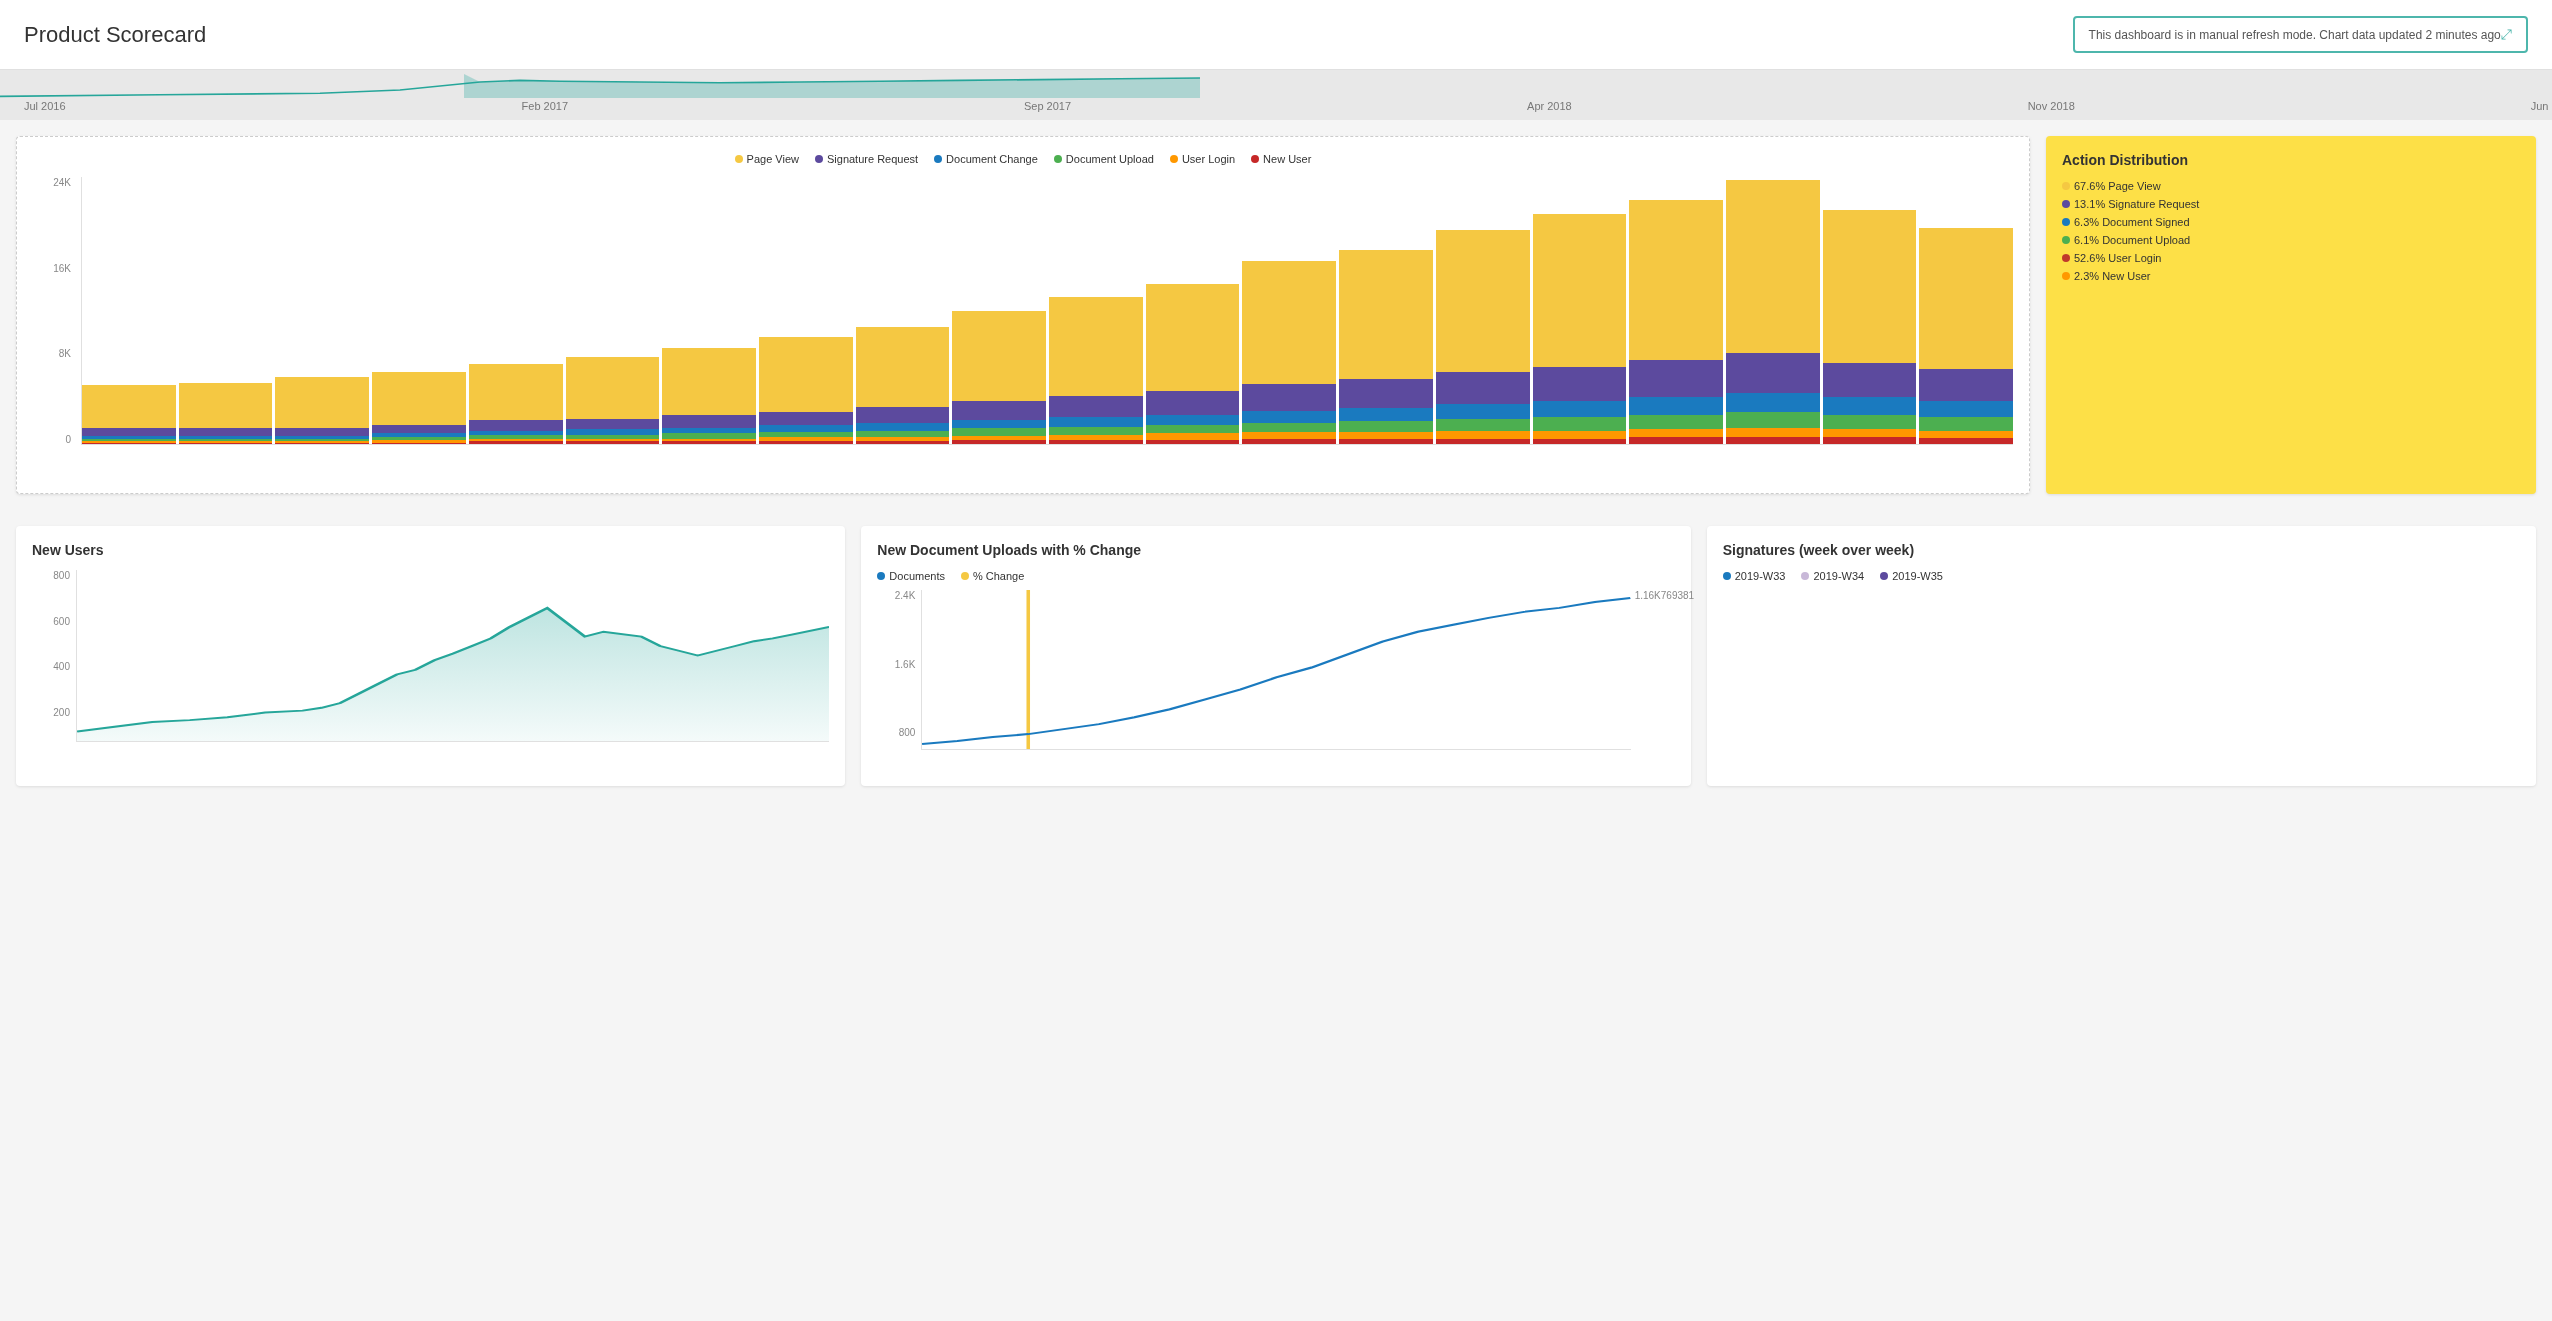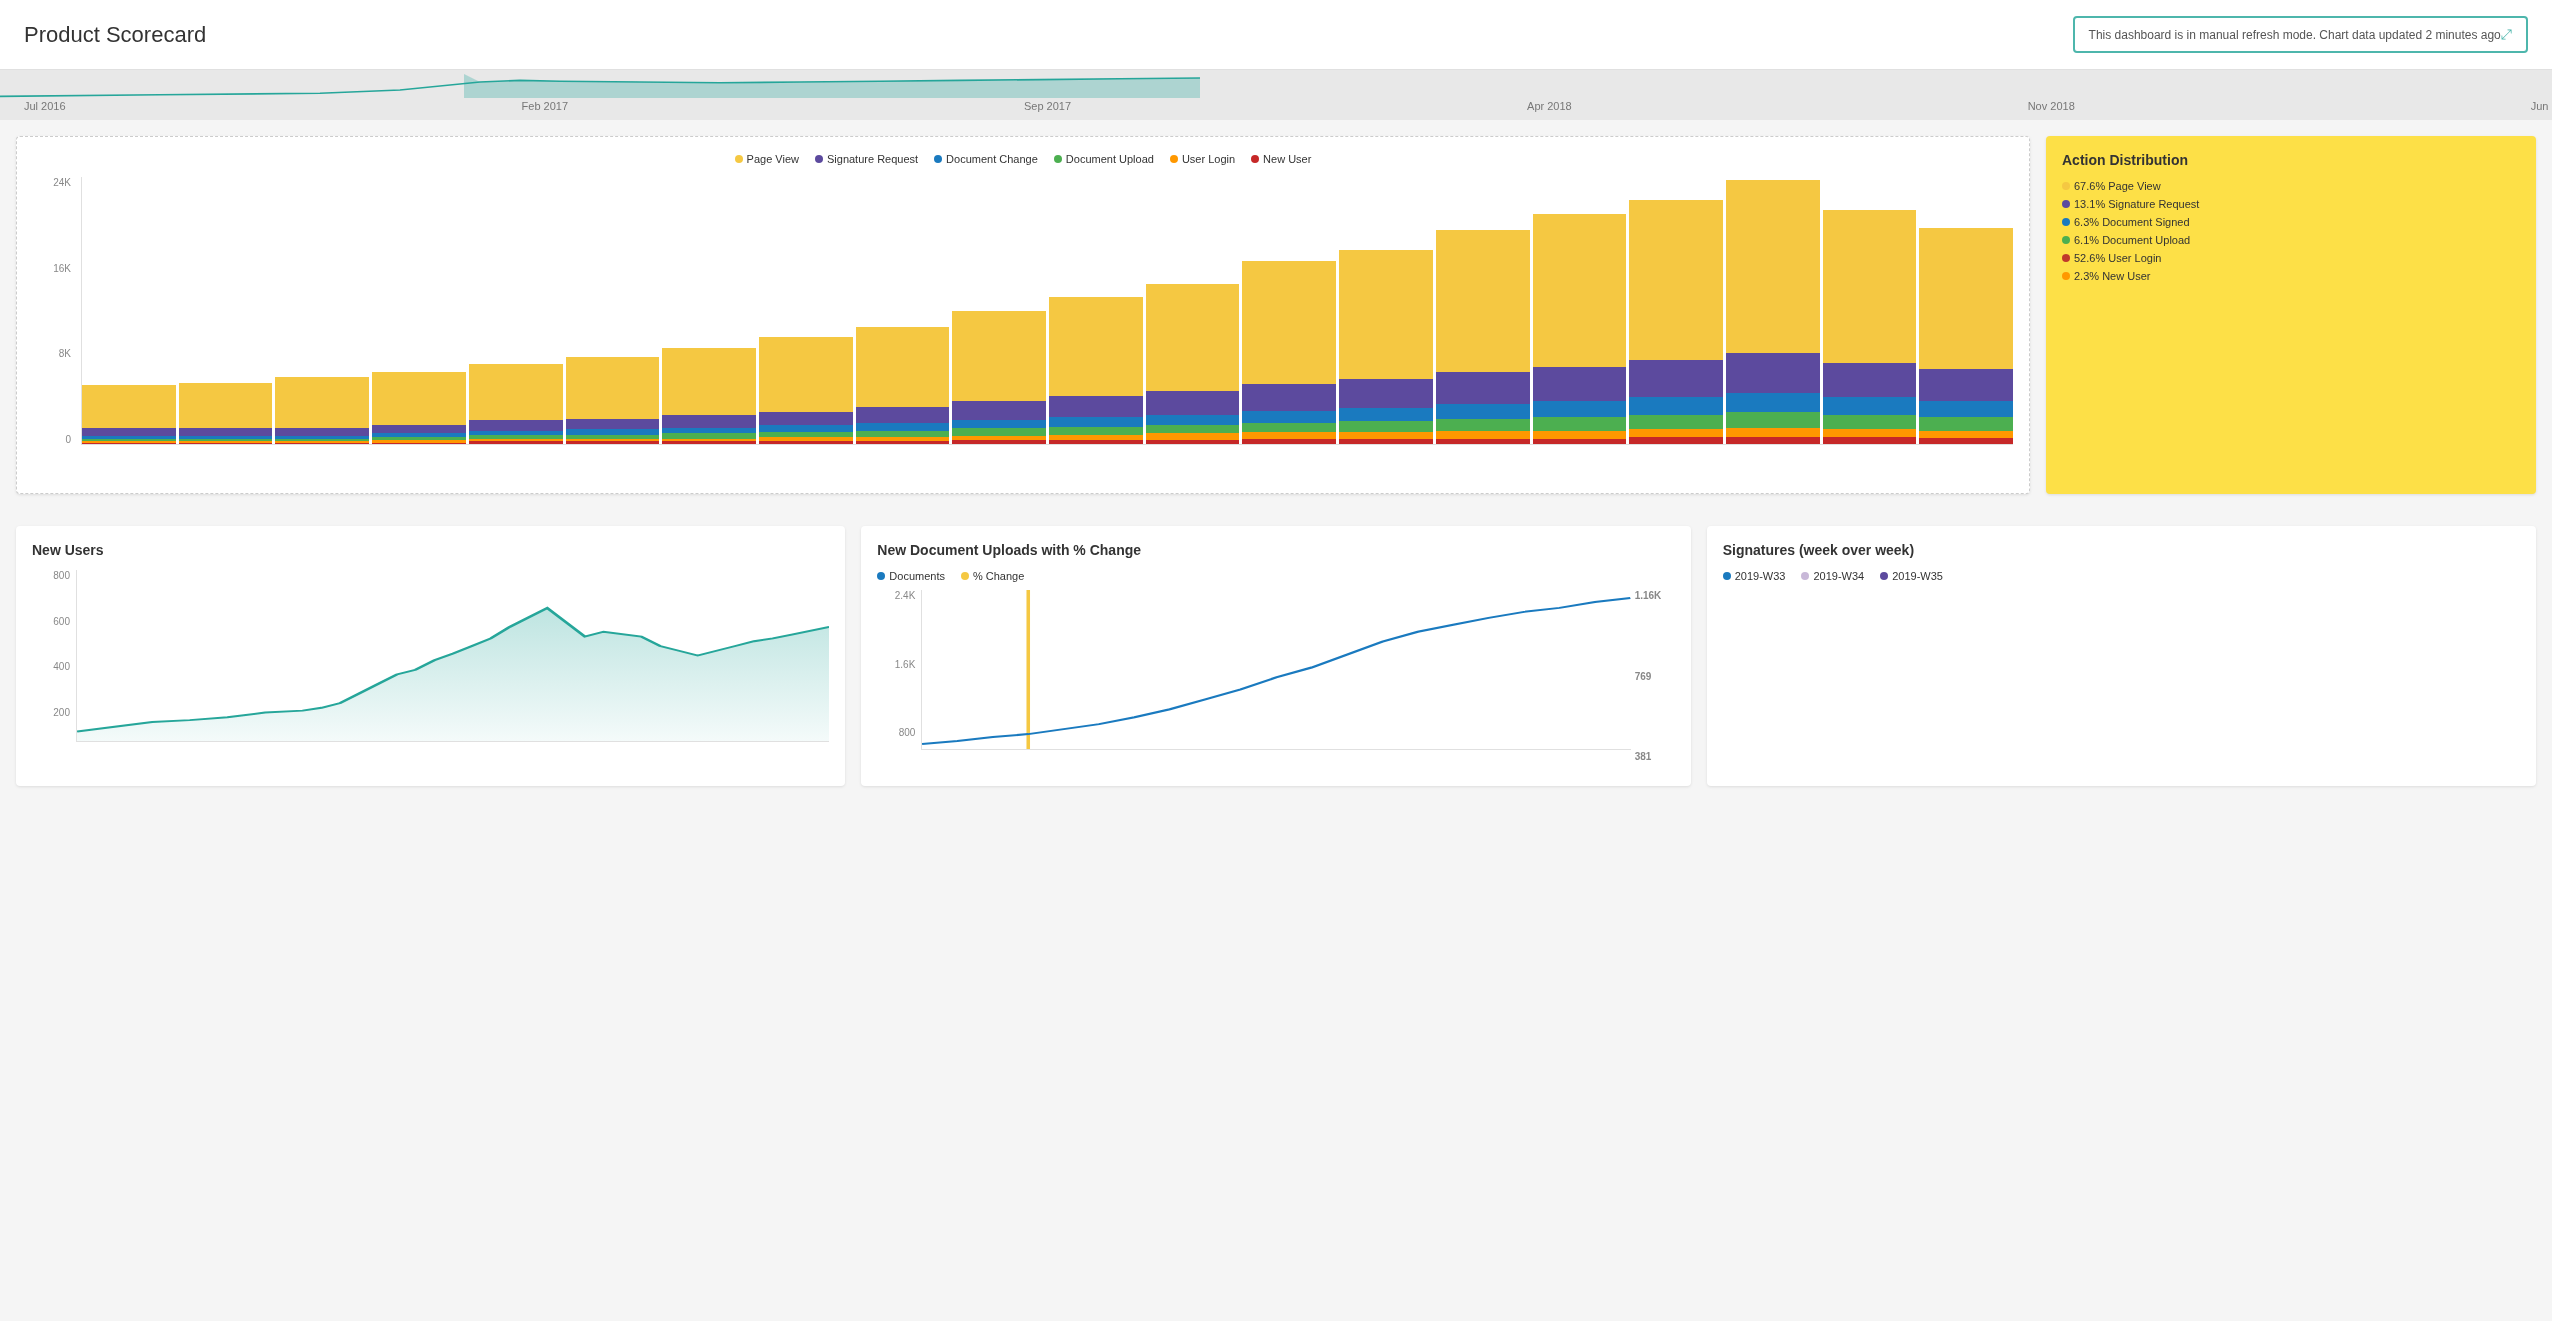--- a/index.html
+++ b/index.html
@@ -241,27 +241,25 @@
       padding-bottom: 8px;
       margin-top: 8px;
     }
     .y-right-labels {
       position: absolute;
       right: 0;
       top: 0;
       bottom: 8px;
       width: 44px;
       display: flex;
-      flex-direction: column;
-      justify-content: space-between;
+      flex-direction: row;
       align-items: flex-start;
       padding-left: 4px;
       font-size: 10px;
       color: #888;
-      font-weight: bold;
     }
     .bottom-legend {
       display: flex;
       gap: 16px;
       font-size: 11px;
       margin-bottom: 8px;
     }
   </style>
 </head>
 <body>

